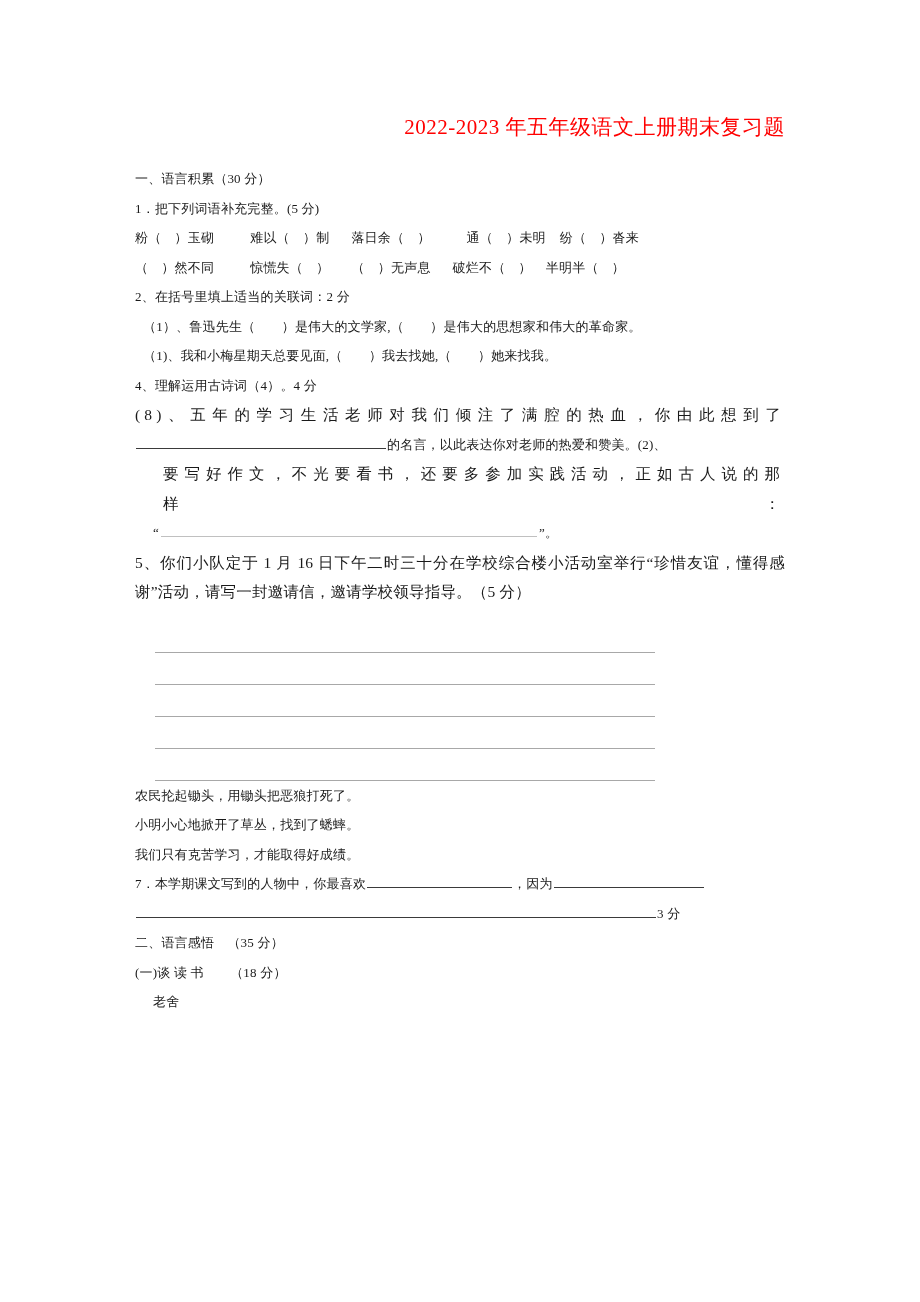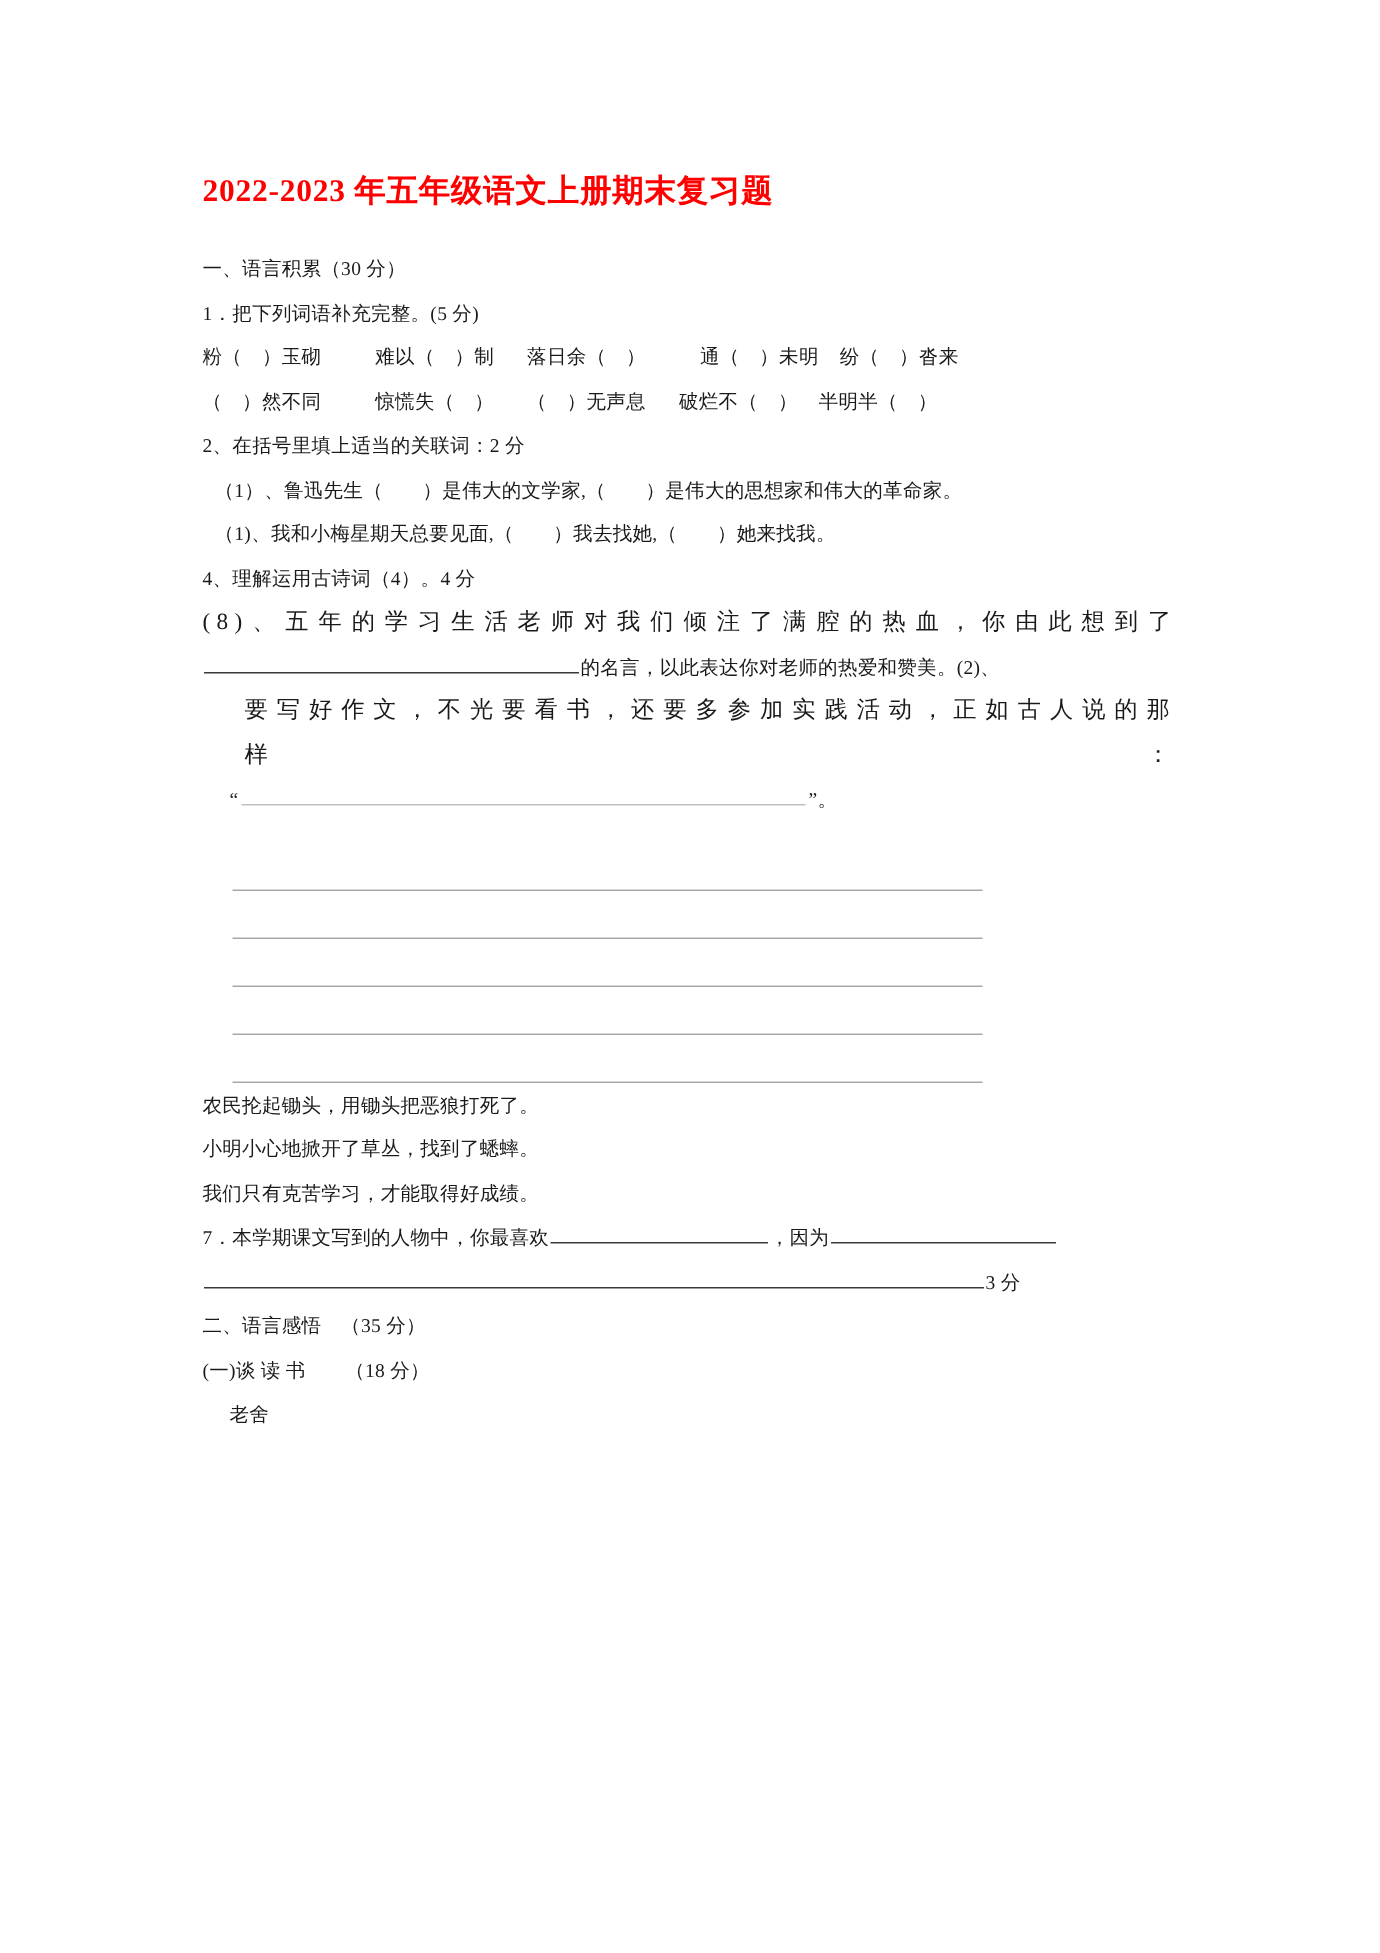--- a/index.html
+++ b/index.html
@@ -26,22 +26,22 @@
   .content {
     position: absolute;
     left: 135px;
     top: 0;
     width: 650px;
   }
 
   .doc-title {
     color: #ff0000;
     font-size: 21px;
-    font-weight: bold;
-    text-align: left;
+    font-weight: normal;
+    text-align: right;
     letter-spacing: 0.5px;
     margin: 0;
     padding-top: 112px;
     padding-bottom: 0;
     line-height: 30px;
     white-space: nowrap;
   }
 
   .line {
     font-size: 13px;
@@ -148,20 +148,21 @@
     <div class="line">
       <span class="blank blank-w2"></span><span>的名言，以此表达你对老师的热爱和赞美。(2)、</span>
     </div>
 
     <div class="line-justify spread-b">要写好作文，不光要看书，还要多参加实践活动，正如古人说的那样：</div>
 
     <div class="line indent2">
       <span>“</span><span class="blank-gray"></span><span>”。</span>
     </div>
 
+    <div class="para">5、你们小队定于 1 月 16 日下午二时三十分在学校综合楼小活动室举行“珍惜友谊，懂得感谢”活动，请写一封邀请信，邀请学校领导指导。（5 分）</div>
 
     <div class="rules">
       <div class="rule-row"></div>
       <div class="rule-row"></div>
       <div class="rule-row"></div>
       <div class="rule-row"></div>
       <div class="rule-row"></div>
     </div>
 
     <div class="line">农民抡起锄头，用锄头把恶狼打死了。</div>

